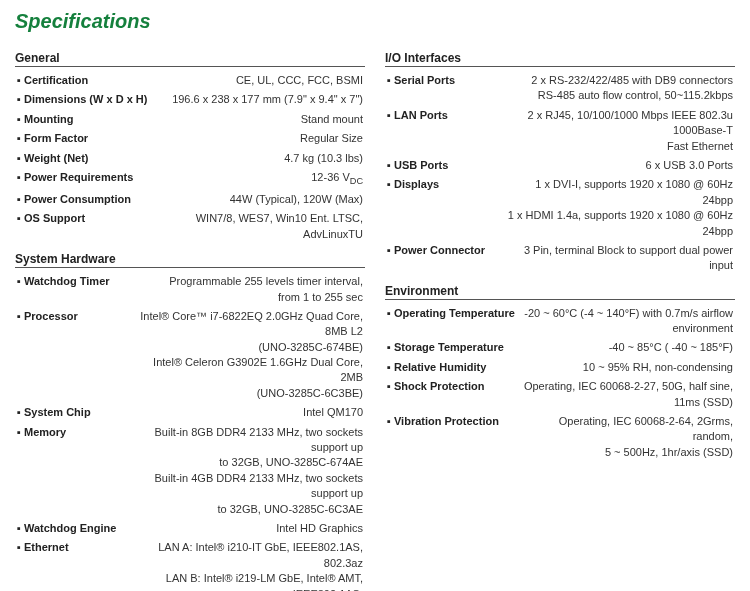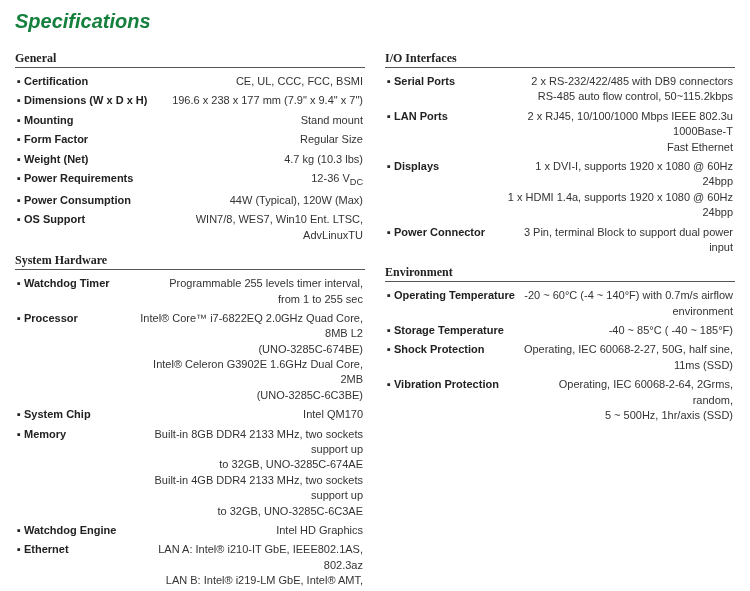--- a/index.html
+++ b/index.html
@@ -41,21 +41,20 @@
       min-width: 0;
     }
     .section-title {
       font-size: 12px;
       font-weight: bold;
       color: #222;
       border-bottom: 1px solid #555;
       margin-bottom: 4px;
       padding-bottom: 1px;
       margin-top: 8px;
-      font-family: Liberation Serif, serif;
     }
     .spec-table {
       width: 100%;
       border-collapse: collapse;
     }
     .spec-table tr td {
       vertical-align: top;
       padding: 2px 2px;
       font-size: 11px;
       line-height: 1.4;
@@ -163,40 +162,48 @@
           <tbody id="io-body">
               <tr>
                 <td class="label">Serial Ports</td>
                 <td class="value">2 x RS-232/422/485 with DB9 connectors<br>RS-485 auto flow control, 50~115.2kbps</td>
               </tr>
               <tr>
                 <td class="label">LAN Ports</td>
                 <td class="value">2 x RJ45, 10/100/1000 Mbps IEEE 802.3u 1000Base-T<br>Fast Ethernet</td>
               </tr>
               <tr>
+                <td class="label">USB Ports</td>
+                <td class="value">6 x USB 3.0 Ports</td>
+              </tr>
+              <tr>
                 <td class="label">Displays</td>
                 <td class="value">1 x DVI-I, supports 1920 x 1080 @ 60Hz 24bpp<br>1 x HDMI 1.4a, supports 1920 x 1080 @ 60Hz 24bpp</td>
               </tr>
               <tr>
                 <td class="label">Power Connector</td>
                 <td class="value">3 Pin, terminal Block to support dual power input</td>
               </tr>
             </tbody>
         </table>
 
         <div class="section-title">Environment</div>
         <table class="spec-table">
           <tbody id="env-body">
               <tr>
                 <td class="label">Operating Temperature</td>
                 <td class="value">-20 ~ 60°C (-4 ~ 140°F) with 0.7m/s airflow<br>environment</td>
               </tr>
               <tr>
                 <td class="label">Storage Temperature</td>
                 <td class="value">-40 ~ 85°C ( -40 ~ 185°F)</td>
+              </tr>
+              <tr>
+                <td class="label">Relative Humidity</td>
+                <td class="value">10 ~ 95% RH, non-condensing</td>
               </tr>
               <tr>
                 <td class="label">Shock Protection</td>
                 <td class="value">Operating, IEC 60068-2-27, 50G, half sine,<br>11ms (SSD)</td>
               </tr>
               <tr>
                 <td class="label">Vibration Protection</td>
                 <td class="value">Operating, IEC 60068-2-64, 2Grms, random,<br>5 ~ 500Hz, 1hr/axis (SSD)</td>
               </tr>
             </tbody>

